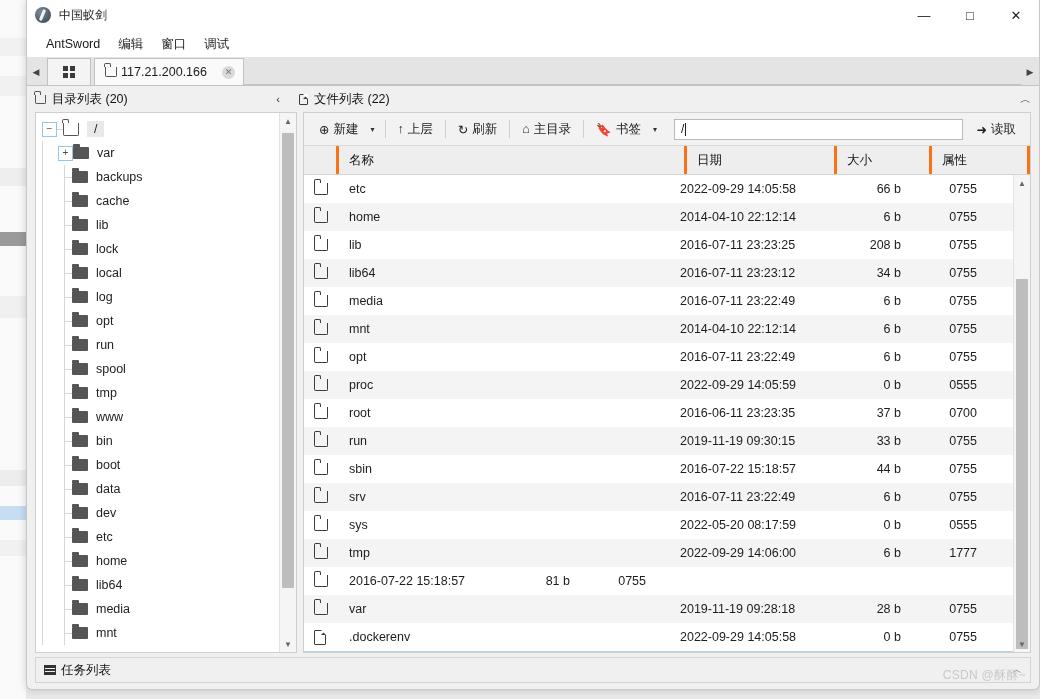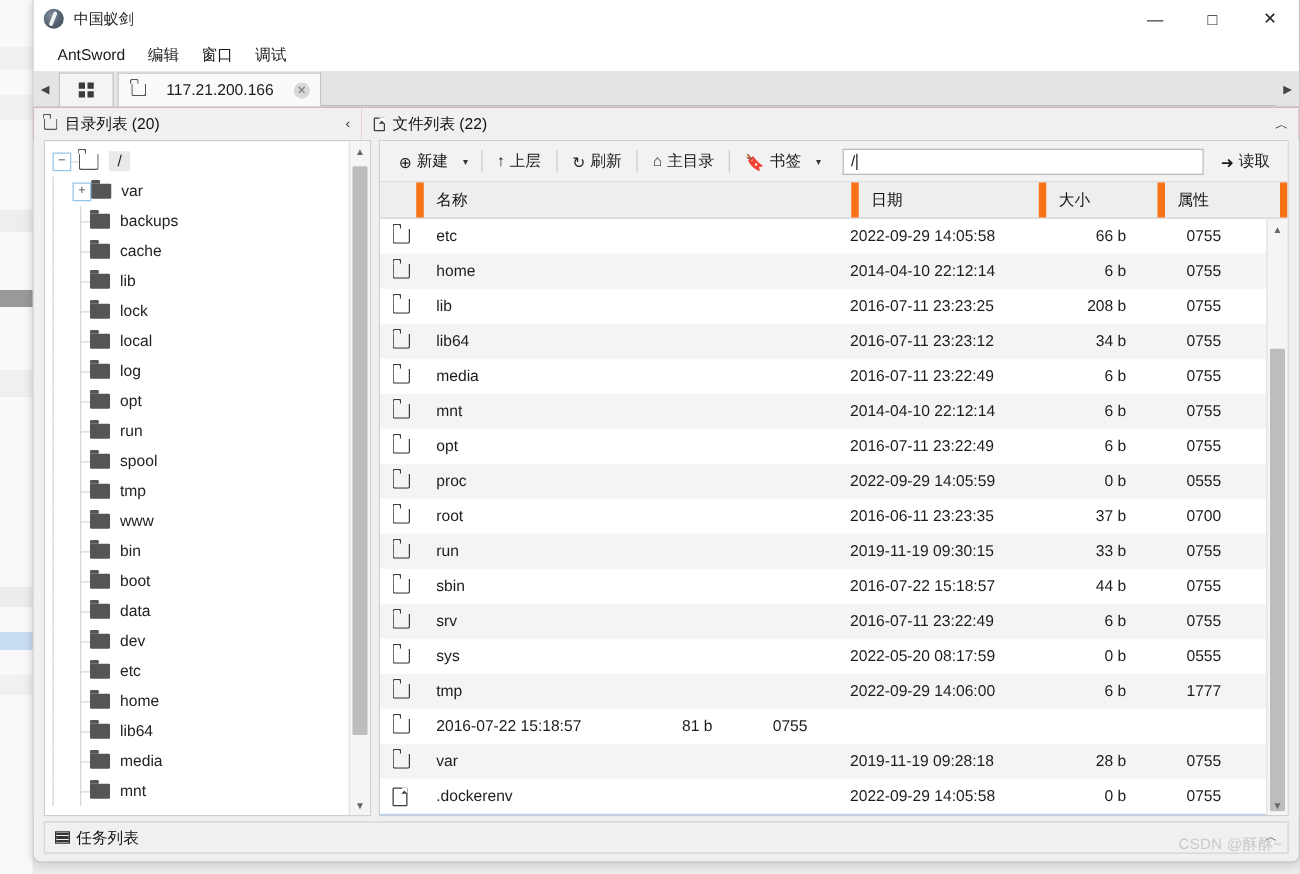--- a/index.html
+++ b/index.html
@@ -93,37 +93,37 @@
     font-size: 9px; color: #444; background: #e4e4e4;
   }
   #tabstrip .grid-tab {
     width: 44px; height: 27px; display: flex; align-items: center; justify-content: center;
     background: #f4f4f4; border: 1px solid #c2c2c2; border-bottom: none; margin-left: 2px;
     box-sizing: border-box;
   }
   .grid-icon { display: grid; grid-template-columns: 5px 5px; grid-template-rows: 5px 5px; gap: 2px; }
   .grid-icon i { background: #3a3a3a; display: block; }
   #tabstrip .tab {
-    height: 27px; display: flex; align-items: center; gap: 16px;
+    height: 27px; display: flex; align-items: center; gap: 4px;
     padding: 0 8px 0 10px; margin-left: 3px;
     background: #fafafa; border: 1px solid #c2c2c2; border-bottom: none;
     font-size: 12.5px; color: #1b1b1b; box-sizing: border-box; min-width: 150px; justify-content: space-between;
   }
   #tabstrip .tab .close-x {
     width: 13px; height: 13px; border-radius: 50%; background: #d9d9d9; color: #777;
     font-size: 9px; display: flex; align-items: center; justify-content: center; margin-left: auto;
   }
   #tabstrip .tab-rest { flex: 1; height: 27px; background: #e4e4e4; border-bottom: 1px solid #c2c2c2; }
   #tabstrip .right-arrow {
     width: 18px; height: 27px; display: flex; align-items: center; justify-content: center;
     font-size: 9px; color: #444;
   }
 
   
-  #panelheaders { display: flex; flex: none; height: 26px; background: #be185d; }
+  #panelheaders { display: flex; flex: none; height: 26px; background: #0369a1; }
   .panel-head {
     display: flex; align-items: center; font-size: 12.5px; color: #111;
     background: #f0f0f0; box-sizing: border-box;
   }
   .panel-head .ph-label { margin-left: 6px; }
   .panel-head .ph-tool { margin-left: auto; margin-right: 8px; color: #333; font-size: 11px; }
   #head-left { width: 262px; padding-left: 8px; border-right: 1px solid #f0f0f0; }
   #head-right { flex: 1; padding-left: 10px; text-align: right; }
 
   
@@ -201,21 +201,21 @@
   }
   #pathbox .caret-bar { width: 1px; height: 13px; background: #222; margin-left: 1px; }
   .tb-read { display:flex; align-items:center; gap:4px; font-size: 12.5px; padding: 0 8px; }
 
   
   #thead {
     height: 28px; flex: none; display: flex; background: #eeeeee;
     border-bottom: 1px solid #d4d4d4; font-size: 12.5px; color: #111;
   }
   #thead .th { display: flex; align-items: center; padding-left: 10px; box-sizing: border-box;
-               border-right: 6px solid #f97316; }
+               border-right: 3px solid #f97316; }
   .col-icon { width: 35px; }
   .col-name { flex: 1; min-width: 0; }
   .col-date { width: 150px; }
   .col-size { width: 95px; }
   .col-attr { width: 98px; }
 
   #tbodywrap { flex: 1; display: flex; min-height: 0; overflow: hidden; }
   #tbody { flex: 1; min-width: 0; overflow: hidden; }
   .row { height: 28px; display: flex; align-items: center; font-size: 12.5px; color: #1d1d1d; }
   .row.odd { background: #f4f4f4; }

